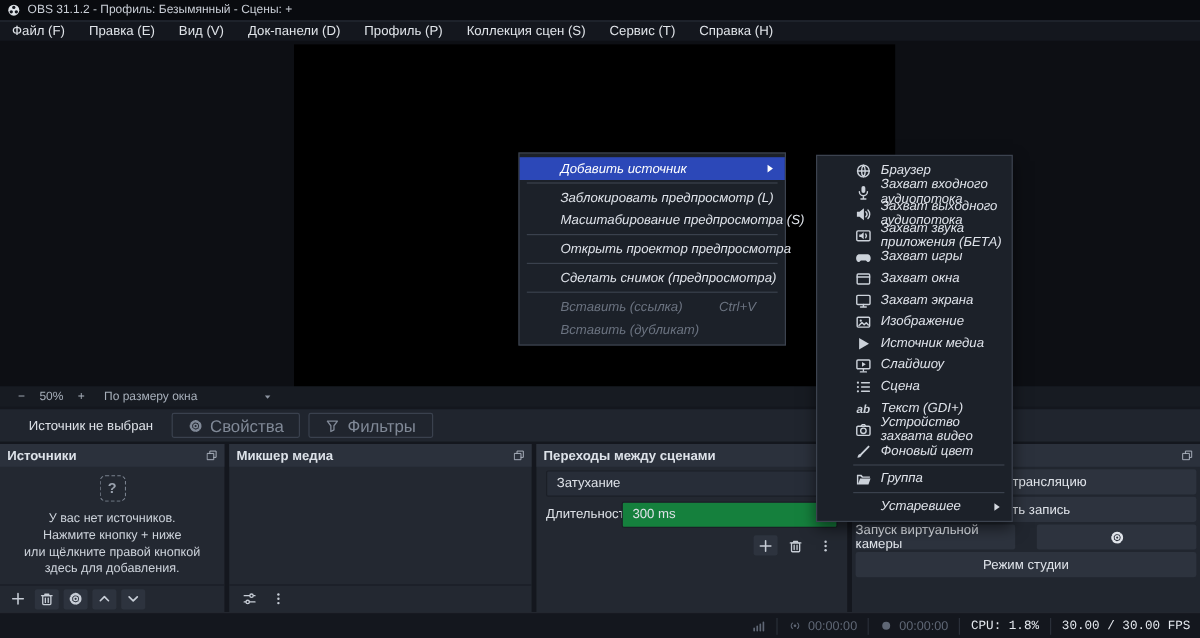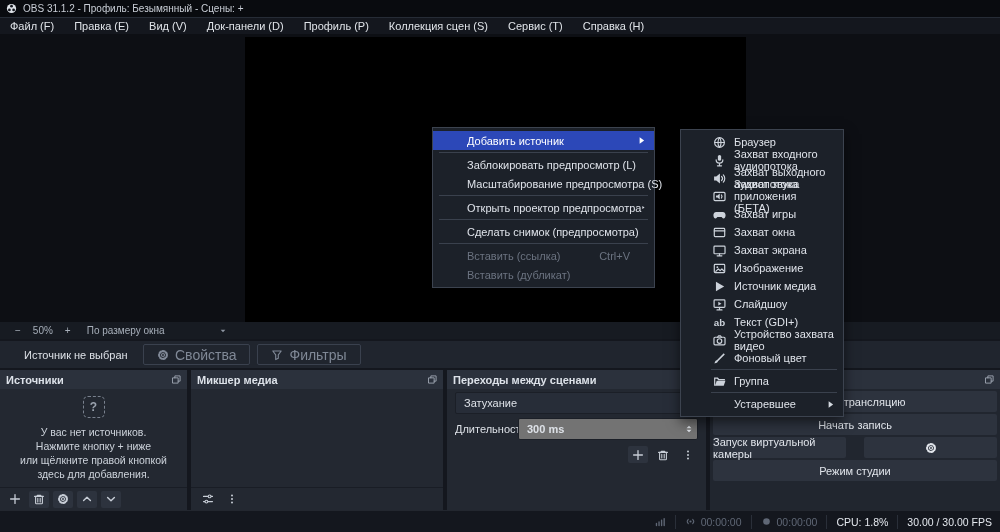--- a/index.html
+++ b/index.html
@@ -56,43 +56,43 @@
   .qbox{ width:22px; height:22px; border:1px dashed #79818e; border-radius:5px; color:#9aa2ae;
          display:flex; align-items:center; justify-content:center; font-size:12px; font-weight:bold; }
   .empty-text{ font-size:10.5px; line-height:14px; color:#cdd3db; text-align:center; }
 
   
   .t-pad{ padding:2px 8px; }
   .combo{ height:22px; background:#272d38; border:1px solid #1b1f27; border-radius:2px; margin-top:1px;
           display:flex; align-items:center; justify-content:space-between; padding:0 8px; font-size:11px; color:#dde1e7; }
   .dur-row{ display:flex; align-items:center; margin-top:4px; gap:6px; }
   .dur-label{ font-size:11px; color:#dde1e7; width:57px; flex:none; }
-  .spin{ flex:1; height:22px; background:#737373; border:1px solid #1b1f27; border-radius:2px;
-         display:flex; align-items:center; justify-content:space-between; padding:0 3px 0 8px; font-size:11px; color:#dde1e7;font-weight:bold; }
+  .spin{ flex:1; height:22px; background:#15803d; border:1px solid #1b1f27; border-radius:2px;
+         display:flex; align-items:center; justify-content:space-between; padding:0 3px 0 8px; font-size:11px; color:#dde1e7; }
   .t-foot{ display:flex; justify-content:flex-end; gap:5px; margin-top:6px; }
 
   
   .cstack{ padding:2px 3px; display:flex; flex-direction:column; gap:2px; }
   .cbtn{ height:21px; background:#2d333e; border-radius:2px; display:flex; align-items:center;
          justify-content:center; font-size:11px; color:#e0e4ea; }
   .crow{ display:flex; gap:18px; }
   .crow .cbtn{ flex:1; }
   .cgear{ width:30px; flex:none; }
 
   
   #statusbar{ position:absolute; bottom:0; left:0; right:0; height:22px; background:#14171e;
               border-top:1px solid #23272f; display:flex; align-items:center; justify-content:flex-end;
               font-size:10.5px; color:#5f6775; padding-right:8px; }
   .sb-sep{ width:1px; height:14px; background:#2a2f39; margin:0 9px; }
   .sb-group{ display:flex; align-items:center; gap:5px; }
-  .sb-bright{ color:#e4e8ee; }
+  .sb-bright{ color:#e4e8ee;font-family:Liberation Mono, monospace; }
 
   
   .menu{ position:absolute; background:#1c2129; border:1px solid #3c434f; padding:3px 0;
-         box-shadow:0 5px 12px rgba(0,0,0,.55); font-size:11px; color:#dfe3ea; }
+         box-shadow:0 5px 12px rgba(0,0,0,.55); font-size:11px; color:#dfe3ea;font-style:italic; }
   #ctxmenu{ left:432px; top:127px; width:223px; z-index:20; }
   #submenu{ left:680px; top:129px; width:164px; z-index:21;padding-left:24px; }
   .mi{ display:flex; align-items:center; height:19px; padding:0 8px 0 12px; }
   .mi-check{ width:22px; flex:none; color:#e2e6ec; display:flex; align-items:center; }
   .mi-label{ flex:none; }
   .mi-arrow{ margin-left:auto; color:#d4d9e0; display:flex; }
   .mi-short{ margin-left:auto; color:#6b7380; padding-right:16px; }
   .mi.sel{ background:#2c48b8; color:#ffffff; }
   .mi.sel .mi-arrow{ color:#ffffff; }
   .mi.dis{ color:#6b7380; }
@@ -529,20 +529,31 @@
             <rect x="1" y="1.8" width="10" height="6.8" rx="0.8"></rect>
             <path fill="currentColor" stroke="none" d="M4.9 3.4l2.9 1.8-2.9 1.8z"></path>
             <path d="M6 8.6v1.3M3.7 11h4.6"></path>
           </svg>
         </span>
       <span class="smi-label">Слайдшоу</span>
     </div>
     <div class="smi">
       <span class="smi-icon icn">
           <svg viewBox="0 0 12 12">
+            <path d="M4.6 2.7h6M4.6 6h6M4.6 9.3h6"></path>
+            <circle cx="1.8" cy="2.7" r="0.85" fill="currentColor" stroke="none"></circle>
+            <circle cx="1.8" cy="6" r="0.85" fill="currentColor" stroke="none"></circle>
+            <circle cx="1.8" cy="9.3" r="0.85" fill="currentColor" stroke="none"></circle>
+          </svg>
+        </span>
+      <span class="smi-label">Сцена</span>
+    </div>
+    <div class="smi">
+      <span class="smi-icon icn">
+          <svg viewBox="0 0 12 12">
             <text x="6" y="9" text-anchor="middle" font-size="9" font-weight="bold" fill="currentColor" stroke="none" font-family="Liberation Sans, sans-serif">ab</text>
           </svg>
         </span>
       <span class="smi-label">Текст (GDI+)</span>
     </div>
     <div class="smi">
       <span class="smi-icon icn">
           <svg viewBox="0 0 12 12">
             <rect x="0.9" y="3" width="10.2" height="7" rx="1"></rect>
             <circle cx="6" cy="6.5" r="2.1"></circle>

